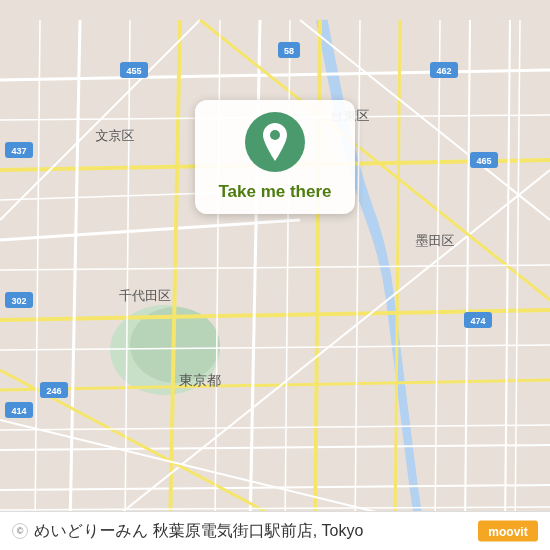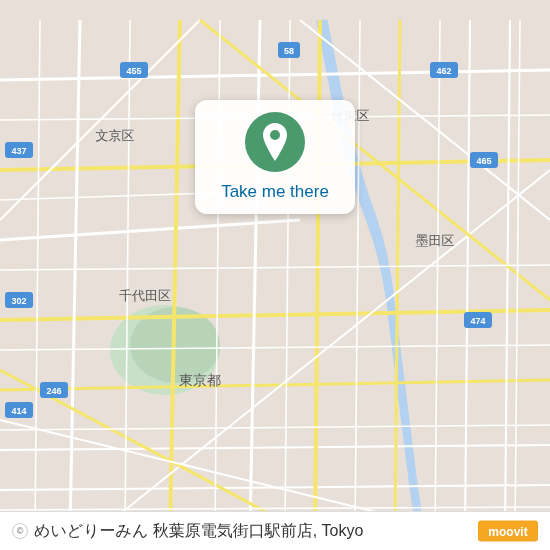--- a/index.html
+++ b/index.html
@@ -94,22 +94,22 @@
       display: flex;
       align-items: center;
       justify-content: center;
       margin-bottom: 10px;
     }
 
     .take-me-there-btn {
       background: transparent;
       border: none;
       font-size: 17px;
-      font-weight: 400;
-      color: #0369a1;
+      font-weight: 700;
+      color: #4d7c0f;
       cursor: pointer;
       white-space: nowrap;
       padding: 0;
     }
 
     
     .map-svg {
       position: absolute;
       top: 0;
       left: 0;

